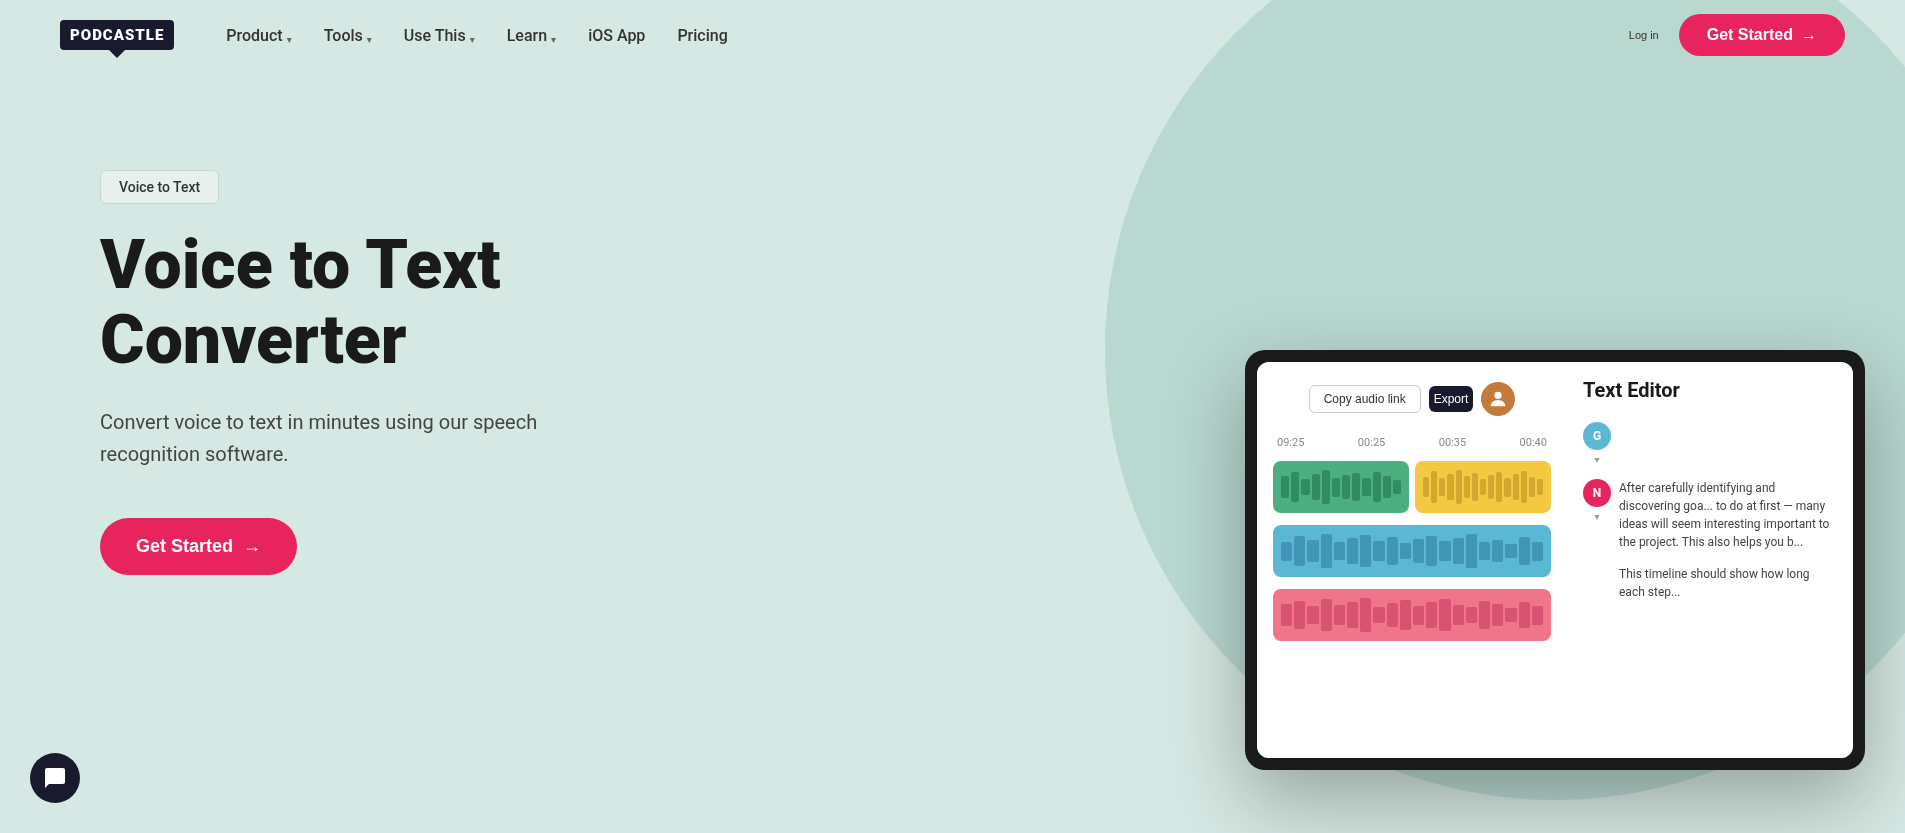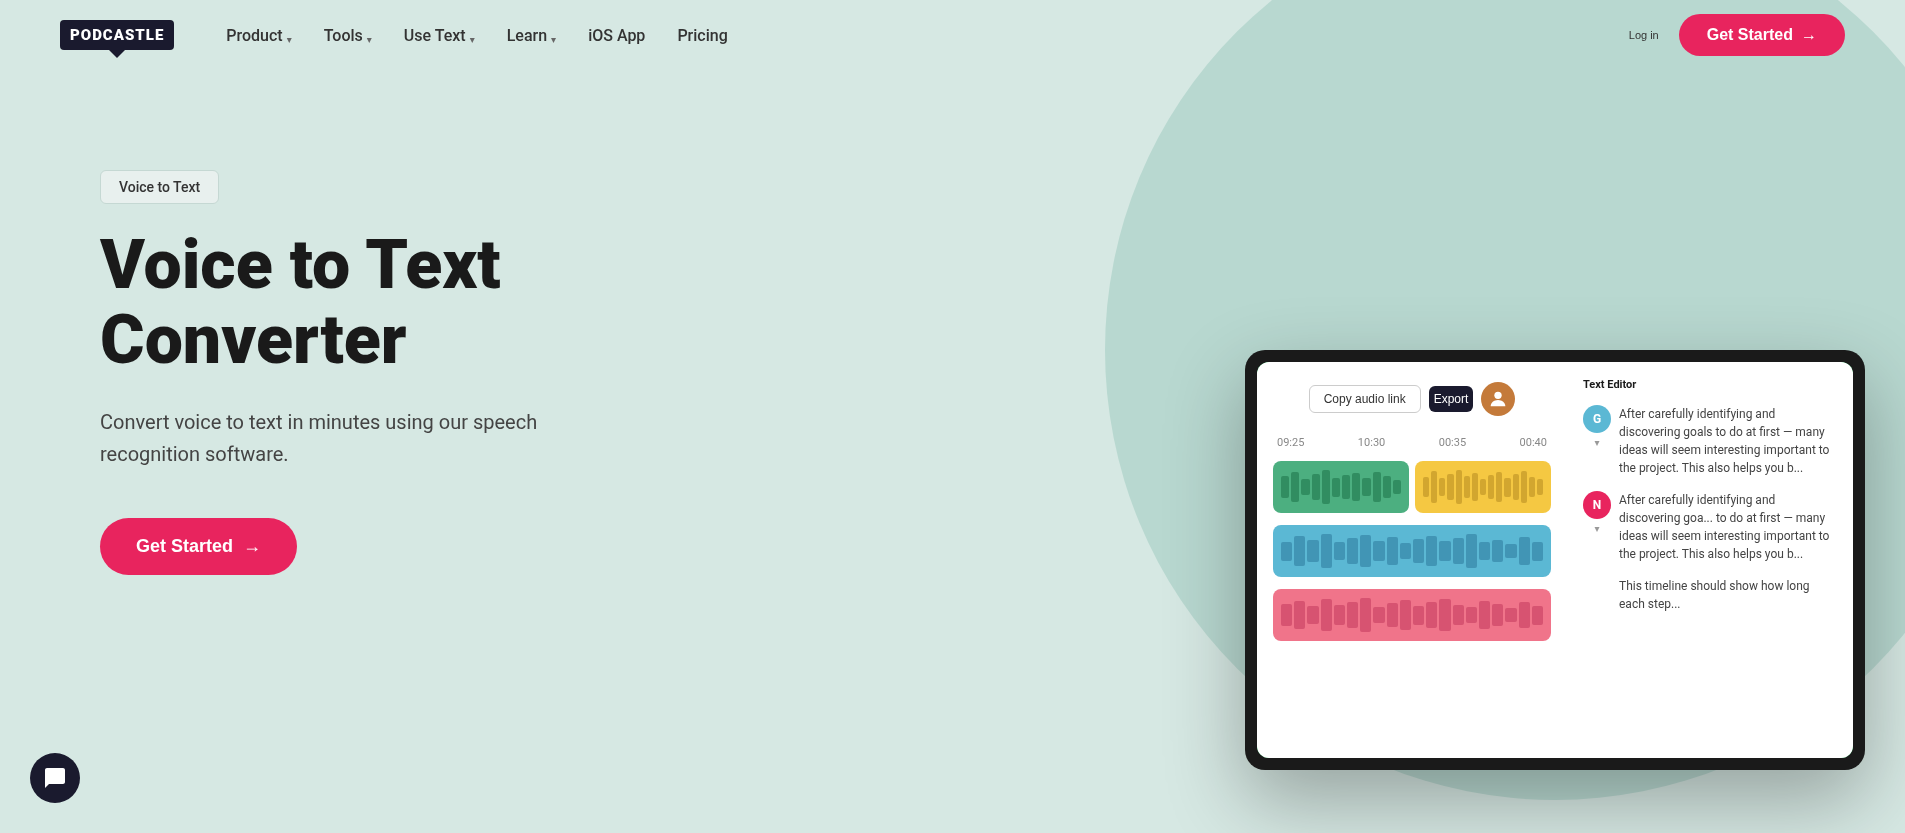--- a/index.html
+++ b/index.html
@@ -314,24 +314,24 @@
 
     
     .text-editor-panel {
       flex: 1;
       background: white;
       padding: 16px;
       overflow: hidden;
     }
 
     .text-editor-title {
-      font-size: 11px;
+      font-size: 20px;
       font-weight: 700;
       color: #1a1a1a;
-      margin-bottom: 14px;
+      margin-bottom: 20px;
     }
 
     .editor-block {
       display: flex;
       gap: 8px;
       margin-bottom: 14px;
     }
 
     .editor-avatar {
       width: 28px;
@@ -391,21 +391,21 @@
     <div class="nav-links">
       <a class="nav-item">
         <span>Product</span>
         <span class="chevron">▾</span>
       </a>
       <a class="nav-item">
         <span>Tools</span>
         <span class="chevron">▾</span>
       </a>
       <a class="nav-item">
-        <span>Use Text</span>
+        <span>Use This</span>
         <span class="chevron">▾</span>
       </a>
       <a class="nav-item">
         <span>Learn</span>
         <span class="chevron">▾</span>
       </a>
       <a class="nav-item">
         <span>iOS App</span>
       </a>
       <a class="nav-item">
@@ -451,21 +451,21 @@
           <div class="avatar-circle">
             <svg viewBox="0 0 24 24" width="22" height="22" fill="white">
               <circle cx="12" cy="8" r="4"></circle>
               <path d="M4 20c0-4 3.6-7 8-7s8 3 8 7"></path>
             </svg>
           </div>
         </div>
 
         <div class="time-labels">
           <span>09:25</span>
-          <span>10:30</span>
+          <span>00:25</span>
           <span>00:35</span>
           <span>00:40</span>
         </div>
 
         <div class="track-row-two">
           <div class="waveform-track green">
             <div class="waveform-bars">
               <div class="waveform-bar" style="height:60%;background:rgba(0,80,40,0.5)"></div>
               <div class="waveform-bar" style="height:80%;background:rgba(0,80,40,0.5)"></div>
               <div class="waveform-bar" style="height:40%;background:rgba(0,80,40,0.5)"></div>
@@ -553,23 +553,20 @@
       </div>
 
       <div class="text-editor-panel">
         <div class="text-editor-title">Text Editor</div>
 
         <div class="editor-block">
           <div style="display:flex;flex-direction:column;align-items:center;gap:2px;">
             <div class="editor-avatar g">G</div>
             <span class="chevron-small">▾</span>
           </div>
-          <div class="editor-text-content">
-            <p>After carefully identifying and discovering goals to do at first — many ideas will seem interesting important to the project. This also helps you b...</p>
-          </div>
         </div>
 
 
         <div class="editor-block">
           <div style="display:flex;flex-direction:column;align-items:center;gap:2px;">
             <div class="editor-avatar n">N</div>
             <span class="chevron-small">▾</span>
           </div>
           <div class="editor-text-content">
             <p>After carefully identifying and discovering goa... to do at first — many ideas will seem interesting important to the project. This also helps you b...</p>

